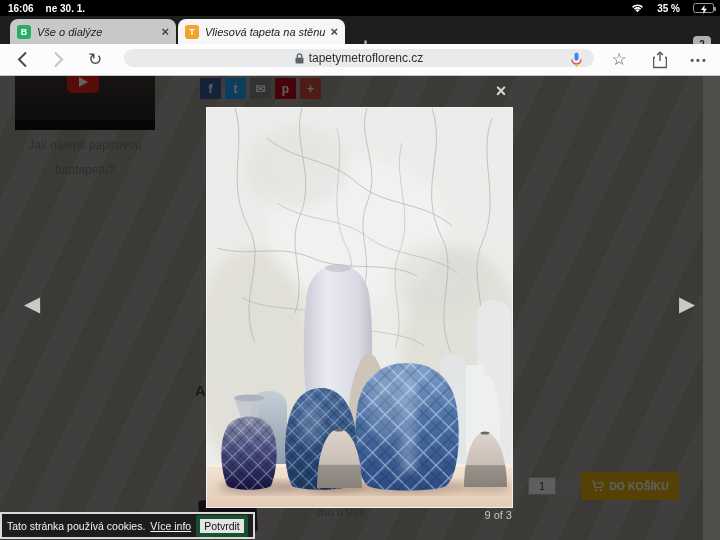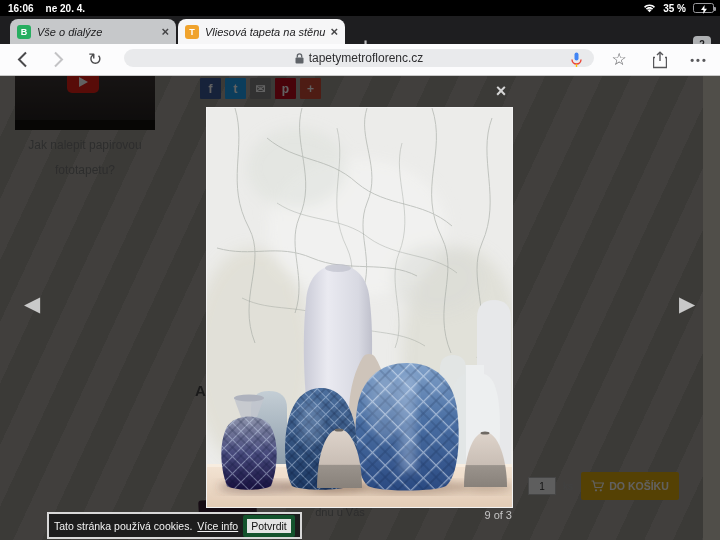--- a/index.html
+++ b/index.html
@@ -3,21 +3,21 @@
 <meta charset="utf-8">
 <style>
   * { margin:0; padding:0; box-sizing:border-box; }
   html,body { width:720px; height:540px; overflow:hidden; background:#000;
               font-family:"Liberation Sans", sans-serif; }
 
   
   .status-bar { position:absolute; left:0; top:0; width:720px; height:16px; background:#000;
                 color:#fff; font-size:10px; font-weight:bold; display:flex; align-items:center; }
   .status-left { display:flex; gap:12px; margin-left:8px; }
-  .status-right { margin-left:auto; margin-right:6px; display:flex; align-items:center; gap:7px; }
+  .status-right { margin-left:auto; margin-right:6px; display:flex; align-items:center; gap:13px; }
   .battery { width:21px; height:10px; border:1px solid #9a9a9e; border-radius:2.5px; position:relative; padding:1px; }
   .battery-tip { position:absolute; right:-3px; top:2.5px; width:2px; height:4px; background:#9a9a9e; border-radius:0 1px 1px 0; }
   .battery-fill { width:35%; height:100%; background:#32d74b; border-radius:1px; }
   .battery-bolt { position:absolute; left:7px; top:0.5px; }
 
   
   .tab-strip { position:absolute; left:0; top:16px; width:720px; height:28px; background:#1e1e20; }
   .tab { position:absolute; top:3px; height:25px; border-radius:8px 8px 0 0; display:flex; align-items:center;
          padding:0 7px; font-size:11px; color:#202022; }
   .tab-inactive { left:10px; width:166px; background:#c6c8ca; }
@@ -87,32 +87,32 @@
               border:1px solid #f2f2f2; background:#ececea; z-index:3; }
   .lb-counter { position:absolute; left:452px; top:433px; width:60px; text-align:right; font-size:11px;
                 color:#c4c4c4; z-index:3; }
   .lb-arrow { position:absolute; font-size:21px; color:#c9c9c9; z-index:3; }
   .lb-prev { left:24px; top:216px; }
   .lb-next { left:679px; top:216px; }
 
   
   .cookie-bar { position:absolute; left:0px; top:436px; height:27px; background:#1d1d1d;
                 border:2px solid #d8d8d8; display:flex; align-items:center; gap:5px;
-                padding:0 5px; z-index:4; font-size:10.5px; color:#f2f2f2; white-space:nowrap;margin-left:47px; }
+                padding:0 5px; z-index:4; font-size:10.5px; color:#f2f2f2; white-space:nowrap; }
   .cookie-link { text-decoration:underline; color:#f2f2f2; }
   .cookie-btn { background:#e4e4e4; color:#111; border:4px solid #14532d; border-radius:2px;
                 font-size:10.5px; padding:1px 4px; font-family:"Liberation Sans", sans-serif; }
 </style>
 </head>
 <body>
 
 <div class="status-bar">
   <div class="status-left">
     <span>16:06</span>
-    <span>ne 20. 4.</span>
+    <span>ne 30. 1.</span>
   </div>
   <div class="status-right">
     <span style="display:flex;">
       <svg width="13" height="10" viewBox="0 0 13 10">
           <path d="M6.5 9.3L4.4 7.1c.5-.5 1.3-.8 2.1-.8s1.6.3 2.1.8L6.5 9.3z" fill="#fff"></path>
           <path d="M2.8 5.5c1-.9 2.3-1.5 3.7-1.5s2.7.6 3.7 1.5l-1.2 1.2c-.7-.6-1.5-1-2.5-1s-1.8.4-2.5 1L2.8 5.5z" fill="#fff"></path>
           <path d="M1 3.7C2.4 2.3 4.4 1.4 6.5 1.4s4.1.9 5.5 2.3l-1.2 1.2C9.7 3.8 8.2 3.1 6.5 3.1S3.3 3.8 2.2 4.9L1 3.7z" fill="#fff"></path>
         </svg>
     </span>
     <span>35 %</span>

